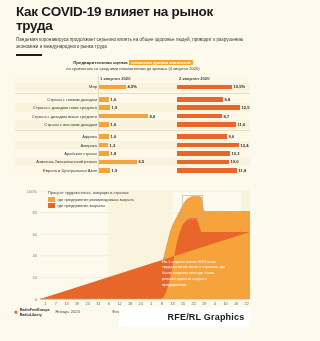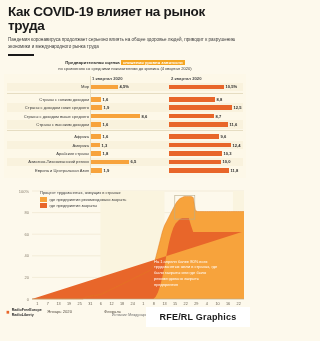--- a/index.html
+++ b/index.html
@@ -4,21 +4,21 @@
 <style>
   html,body{margin:0;padding:0;}
   body{
     width:250px;height:341px;
     background:#fdf9ec;
     font-family:"Liberation Sans", sans-serif;
     color:#2b2b2b;
     overflow:hidden;
     position:relative;
   }
-  .page{width:250px;height:327px;position:relative;background:#fdf9ec;}
+  .page{width:250px;height:327px;position:relative;background:#fdf9ec;margin-left:8px;}
 
   
   .header{padding:5px 8px 0 8px;}
   .title{
     font-size:13.5px;font-weight:bold;line-height:1.05;
     color:#1a1a1a;letter-spacing:-0.3px;margin:0 0 3px 0;
   }
   .subtitle{font-size:4.6px;line-height:1.55;color:#3a3a3a;margin:0;}
   .rule{width:26px;height:2px;background:#1a1a1a;margin:3px 0 0 0;}
 
@@ -69,21 +69,21 @@
 
   
   .footer{position:absolute;left:0;bottom:0;width:250px;height:26px;}
   .logo{position:absolute;left:6px;top:6px;display:flex;align-items:center;}
   .logomark{color:#e8662a;font-size:11px;line-height:1;margin-right:2px;}
   .logotext{font-size:3.6px;font-weight:bold;line-height:1.25;color:#2b2b2b;}
   .credit{position:absolute;left:112px;top:12px;font-size:3.4px;color:#6a6a6a;}
   .rfebadge{
     position:absolute;right:0;bottom:0;width:104px;height:20px;
     background:#ffffff;display:flex;align-items:center;justify-content:center;
-    font-size:9px;font-weight:bold;color:#1a1a1a;letter-spacing:0.2px;
+    font-size:9px;font-weight:bold;color:#1a1a1a;letter-spacing:0.2px;padding-left:35px;
   }
 </style>
 </head>
 <body>
 
 <div class="page">
 
   <div class="header">
     <div class="title">Как COVID-19 влияет на рынок труда</div>
     <div class="subtitle">Пандемия коронавируса продолжает серьезно влиять на общее здоровье людей, приводит к разрушению экономики и международного рынка труда</div>

